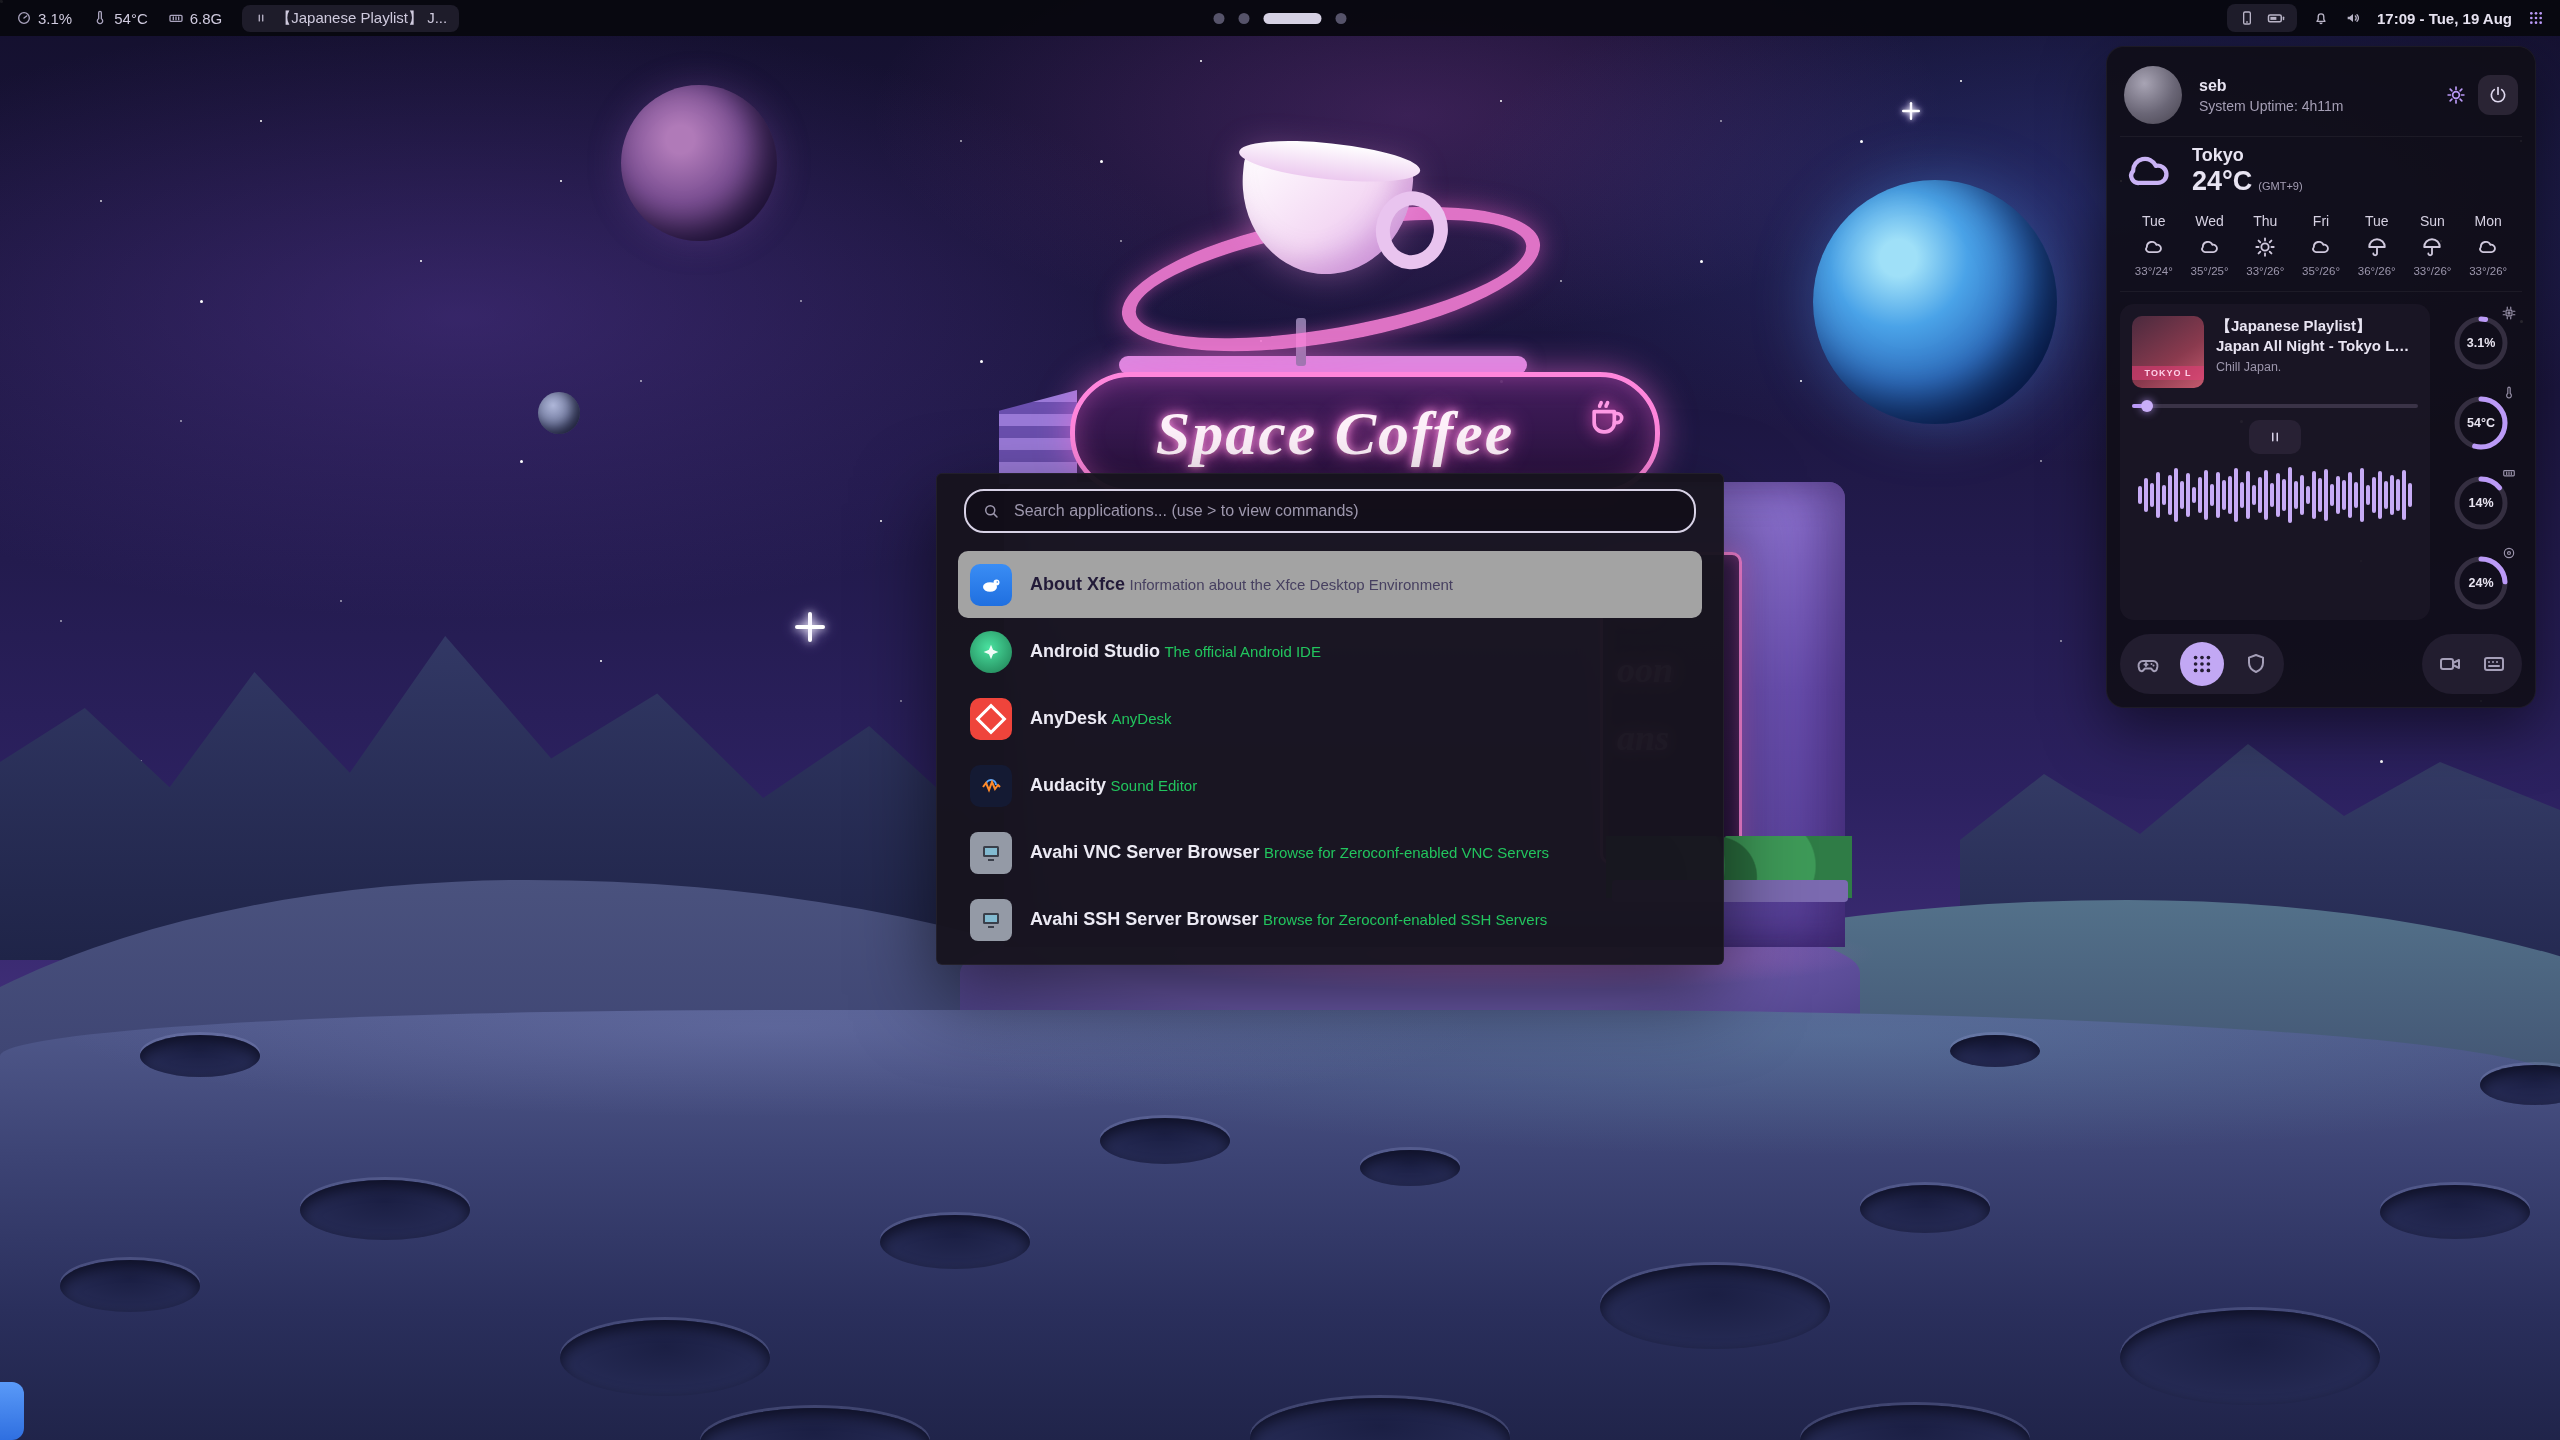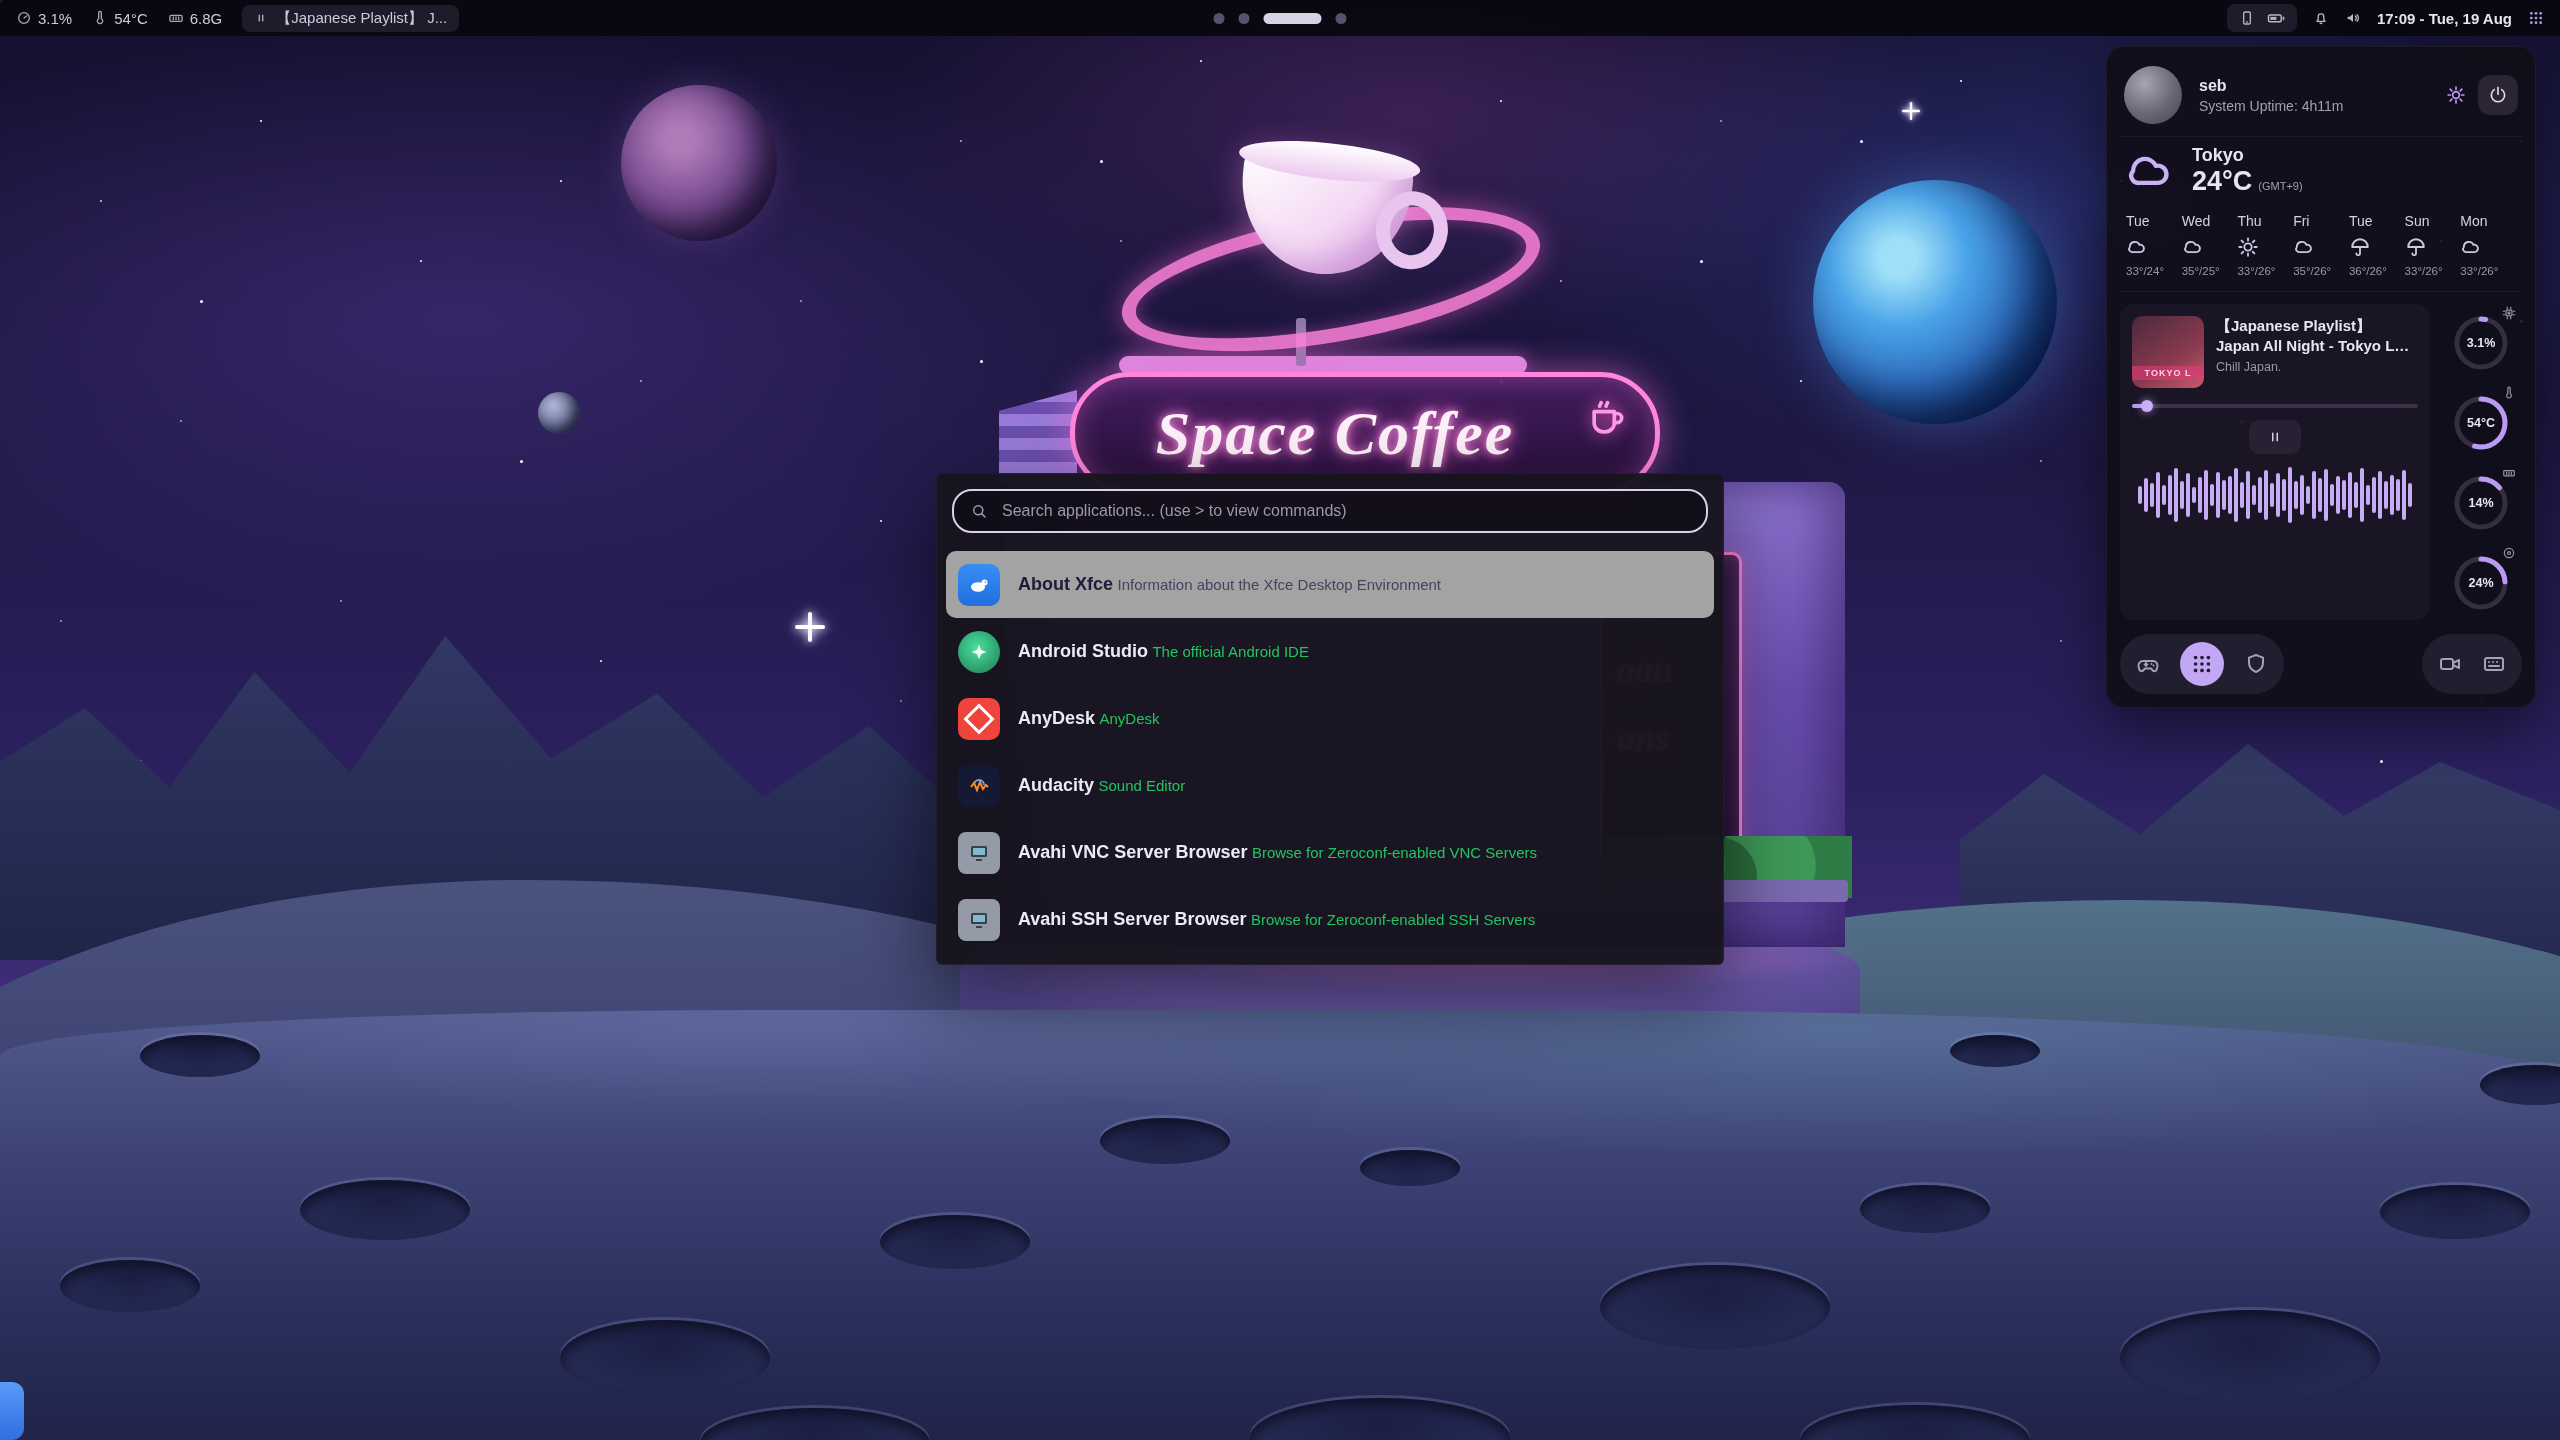--- a/index.html
+++ b/index.html
@@ -128,21 +128,21 @@
   .ws-dot{width:11px;height:11px;border-radius:6px;background:#56536a;display:inline-block}
   .ws-dot.active{width:58px;background:#d6d1e4}
   .tb-right{margin-left:auto;display:flex;align-items:center;gap:16px}
   .tray-pill{display:flex;align-items:center;gap:12px;background:#1e1c2a;border-radius:8px;padding:5px 12px;color:#b9b4c7}
   .tb-right .plain{color:#b9b4c7}
   .tb-clock{font-weight:700;color:#e6e2f0}
   .apps-ico{color:#bb9af7}
 
   
   .launcher{position:absolute;left:936px;top:473px;width:788px;z-index:30;
-    background:rgba(23,20,30,.97);border-radius:6px;padding:16px 0 12px;box-sizing:border-box;
+    background:rgba(23,20,30,.97);border-radius:6px;padding:16px 12px 12px;box-sizing:border-box;
     box-shadow:0 30px 80px rgba(0,0,0,.55), inset 0 0 0 1px rgba(255,255,255,.05)}
   .search-pill{margin:0 16px;height:40px;border-radius:20px;border:2px solid #d8d2e6;
     background:rgba(12,10,18,.55);display:flex;align-items:center;gap:12px;padding:0 16px}
   .search-pill svg{color:#9d97ad;flex:none}
   .search-pill input{flex:1;background:transparent;border:none;outline:none;color:#e8e4f2;
     font-size:16px;font-family:"Liberation Sans",sans-serif}
   .search-pill input::placeholder{color:#9d97ad}
   .app-list{margin-top:18px}
   .app-row{height:67px;margin:0 10px;padding:0 12px;border-radius:10px;display:flex;align-items:center;gap:18px;cursor:pointer}
   .app-row.selected{background:#a3a3a3}
@@ -175,21 +175,21 @@
   .power-btn{width:40px;height:40px;border:none;border-radius:12px;background:#2a2434;cursor:pointer;
     display:flex;align-items:center;justify-content:center;color:#e0daf0}
   .weather{padding:8px 4px 14px;border-top:1px solid rgba(255,255,255,.05)}
   .weather-head{display:flex;align-items:center;gap:16px}
   .weather-head svg{color:#c9b2f4}
   .w-city{font-size:18px;font-weight:700}
   .w-temp-row{display:flex;align-items:baseline;gap:6px}
   .w-temp{font-size:27px;font-weight:700}
   .w-tz{font-size:11px;color:#a59fb5}
   .forecast{display:flex;justify-content:space-between;margin-top:16px;padding:0 2px}
-  .f-col{display:flex;flex-direction:column;align-items:flex-start;gap:7px;width:56px}
+  .f-col{display:flex;flex-direction:column;align-items:center;gap:7px;width:56px}
   .f-day{font-size:14px;color:#d6d1e2}
   .f-col svg{color:#cfc8dc}
   .f-temps{font-size:11.5px;color:#9c96ac}
   .media-row{display:flex;gap:10px;border-top:1px solid rgba(255,255,255,.05);padding-top:12px}
   .music-card{width:316px;background:rgba(32,28,44,.55);border-radius:14px;padding:12px;box-sizing:border-box}
   .m-head{display:flex;gap:12px}
   .album-art{width:72px;height:72px;border-radius:10px;flex:none;position:relative;overflow:hidden;
     background:linear-gradient(145deg,#4a2a3e,#8a3a4e 60%,#c45a6e)}
   .album-art span{position:absolute;left:0;right:0;bottom:8px;text-align:center;font-size:9px;
     font-weight:700;letter-spacing:1px;color:#ffd0e8;background:rgba(230,60,120,.55);padding:2px 0}

